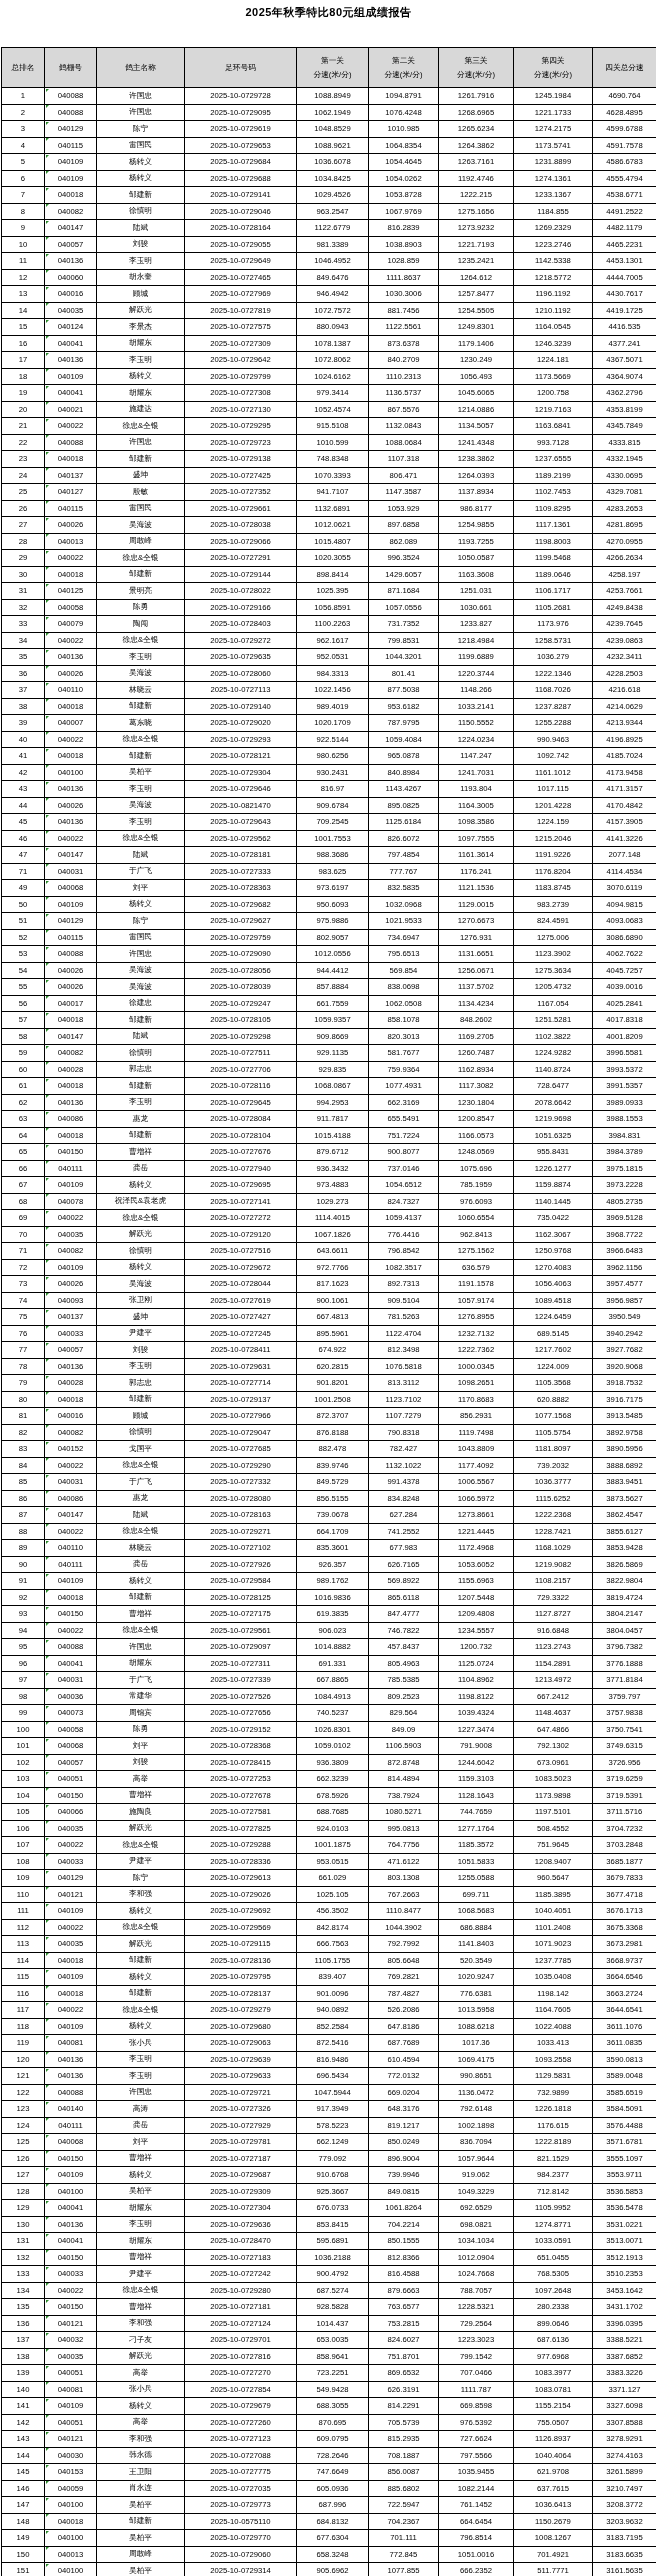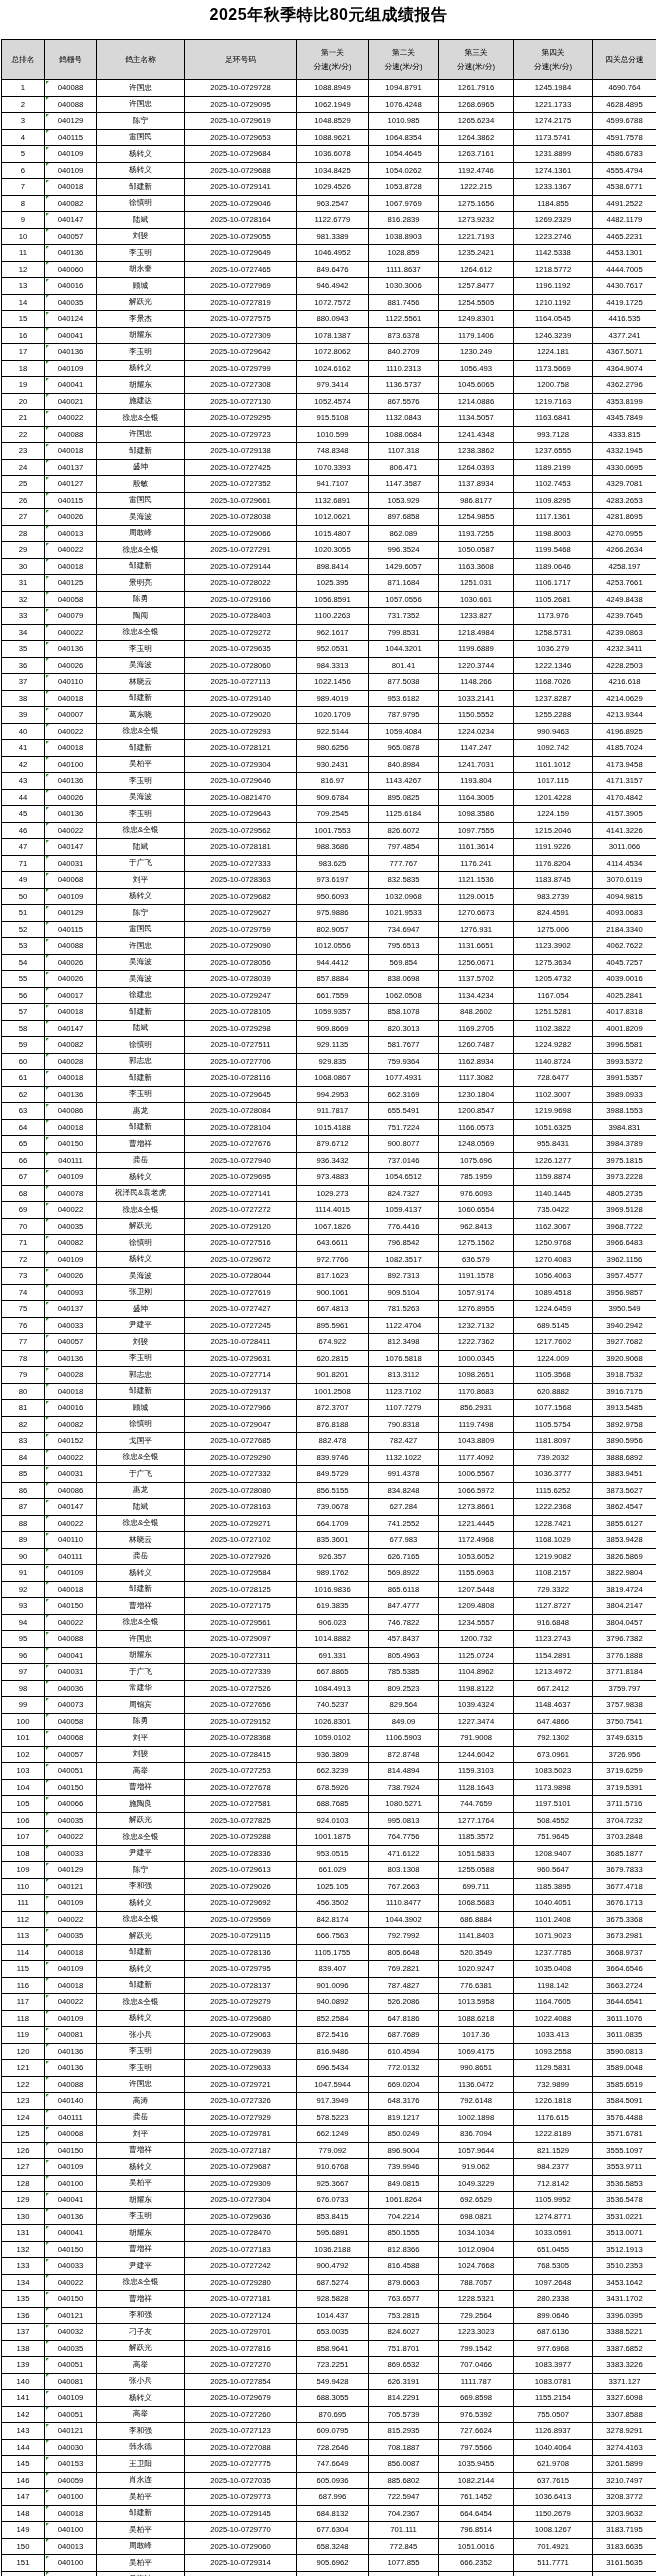--- a/index.html
+++ b/index.html
@@ -1,19 +1,19 @@
 <!DOCTYPE html>
 <html style="font-size:8.2px"><head>
 <meta charset="utf-8">
 <style>
   html,body{margin:0;padding:0;background:#ffffff;color:#000;
     font-family:"Liberation Sans","DejaVu Sans",sans-serif;}
   .page{width:657px;}
-  .title{box-sizing:border-box;height:39px;padding-top:4.6px;
-    font-size:16px;font-weight:700;text-align:center;letter-spacing:0.5px;}
+  .title{box-sizing:border-box;height:47px;padding-top:4.6px;
+    font-size:11px;font-weight:700;text-align:center;letter-spacing:0.5px;}
   table.results{border-collapse:collapse;table-layout:fixed;width:655px;margin-left:1px;}
   th,td{border:0.8px solid #000;text-align:center;vertical-align:middle;
     overflow:hidden;white-space:nowrap;padding:0;}
   thead th{background:#d8d8d8;height:39px;font-size:7.7px;font-weight:400;line-height:1.7;}
   tbody td{height:15.5px;font-size:7.7px;}
   td.c1{position:relative;}
   .flag{position:absolute;left:0.5px;top:0.5px;width:0;height:0;
     border-top:3.6px solid #2e8b2e;border-right:3.6px solid transparent;}
   
   .w0{width:43px}.w1{width:52px}.w2{width:88px}.w3{width:112px}.w4{width:72px}
@@ -571,21 +571,21 @@
         </tr>
         <tr>
           <td class="c0"><span>47</span></td>
           <td class="c1"><span class="flag"></span><span>040147</span></td>
           <td class="c2"><span>陆斌</span></td>
           <td class="c3"><span>2025-10-0728181</span></td>
           <td class="c4"><span>988.3686</span></td>
           <td class="c5"><span>797.4854</span></td>
           <td class="c6"><span>1161.3614</span></td>
           <td class="c7"><span>1191.9226</span></td>
-          <td class="c8"><span>3011.066</span></td>
+          <td class="c8"><span>2077.148</span></td>
         </tr>
         <tr>
           <td class="c0"><span>71</span></td>
           <td class="c1"><span class="flag"></span><span>040031</span></td>
           <td class="c2"><span>于广飞</span></td>
           <td class="c3"><span>2025-10-0727333</span></td>
           <td class="c4"><span>983.625</span></td>
           <td class="c5"><span>777.767</span></td>
           <td class="c6"><span>1176.241</span></td>
           <td class="c7"><span>1176.8204</span></td>
@@ -626,21 +626,21 @@
         </tr>
         <tr>
           <td class="c0"><span>52</span></td>
           <td class="c1"><span class="flag"></span><span>040115</span></td>
           <td class="c2"><span>雷国民</span></td>
           <td class="c3"><span>2025-10-0729759</span></td>
           <td class="c4"><span>802.9057</span></td>
           <td class="c5"><span>734.6947</span></td>
           <td class="c6"><span>1276.931</span></td>
           <td class="c7"><span>1275.006</span></td>
-          <td class="c8"><span>2184.3340</span></td>
+          <td class="c8"><span>3086.6890</span></td>
         </tr>
         <tr>
           <td class="c0"><span>53</span></td>
           <td class="c1"><span class="flag"></span><span>040088</span></td>
           <td class="c2"><span>许国忠</span></td>
           <td class="c3"><span>2025-10-0729090</span></td>
           <td class="c4"><span>1012.0556</span></td>
           <td class="c5"><span>795.6513</span></td>
           <td class="c6"><span>1131.6651</span></td>
           <td class="c7"><span>1123.3902</span></td>
@@ -735,21 +735,21 @@
           <td class="c8"><span>3991.5357</span></td>
         </tr>
         <tr>
           <td class="c0"><span>62</span></td>
           <td class="c1"><span class="flag"></span><span>040136</span></td>
           <td class="c2"><span>李玉明</span></td>
           <td class="c3"><span>2025-10-0729645</span></td>
           <td class="c4"><span>994.2953</span></td>
           <td class="c5"><span>662.3169</span></td>
           <td class="c6"><span>1230.1804</span></td>
-          <td class="c7"><span>1102.3007</span></td>
+          <td class="c7"><span>2078.6642</span></td>
           <td class="c8"><span>3989.0933</span></td>
         </tr>
         <tr>
           <td class="c0"><span>63</span></td>
           <td class="c1"><span class="flag"></span><span>040086</span></td>
           <td class="c2"><span>惠龙</span></td>
           <td class="c3"><span>2025-10-0728084</span></td>
           <td class="c4"><span>911.7817</span></td>
           <td class="c5"><span>655.5491</span></td>
           <td class="c6"><span>1200.8547</span></td>
@@ -1677,21 +1677,21 @@
           <td class="c4"><span>687.996</span></td>
           <td class="c5"><span>722.5947</span></td>
           <td class="c6"><span>761.1452</span></td>
           <td class="c7"><span>1036.6413</span></td>
           <td class="c8"><span>3208.3772</span></td>
         </tr>
         <tr>
           <td class="c0"><span>148</span></td>
           <td class="c1"><span class="flag"></span><span>040018</span></td>
           <td class="c2"><span>邹建新</span></td>
-          <td class="c3"><span>2025-10-0729145</span></td>
+          <td class="c3"><span>2025-10-0575110</span></td>
           <td class="c4"><span>684.8132</span></td>
           <td class="c5"><span>704.2367</span></td>
           <td class="c6"><span>664.6454</span></td>
           <td class="c7"><span>1150.2679</span></td>
           <td class="c8"><span>3203.9632</span></td>
         </tr>
         <tr>
           <td class="c0"><span>149</span></td>
           <td class="c1"><span class="flag"></span><span>040100</span></td>
           <td class="c2"><span>吴柏平</span></td>

